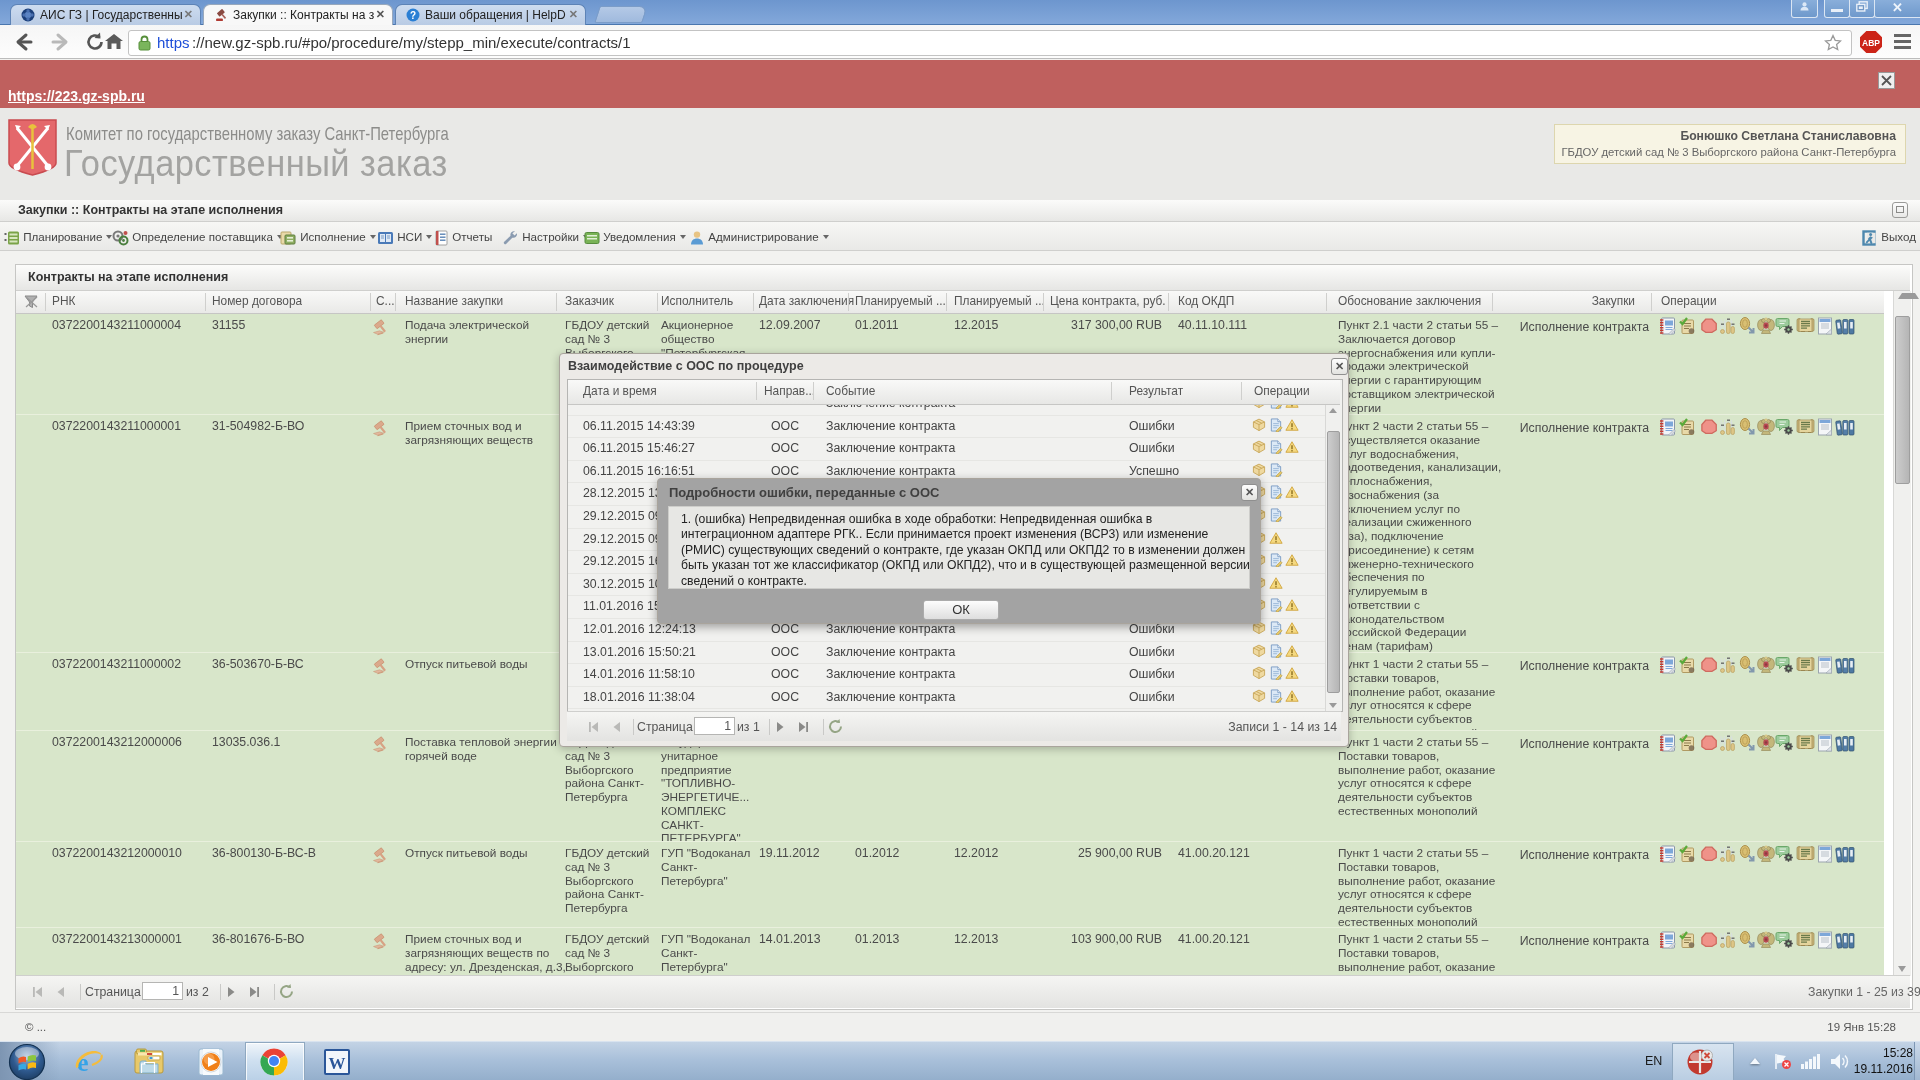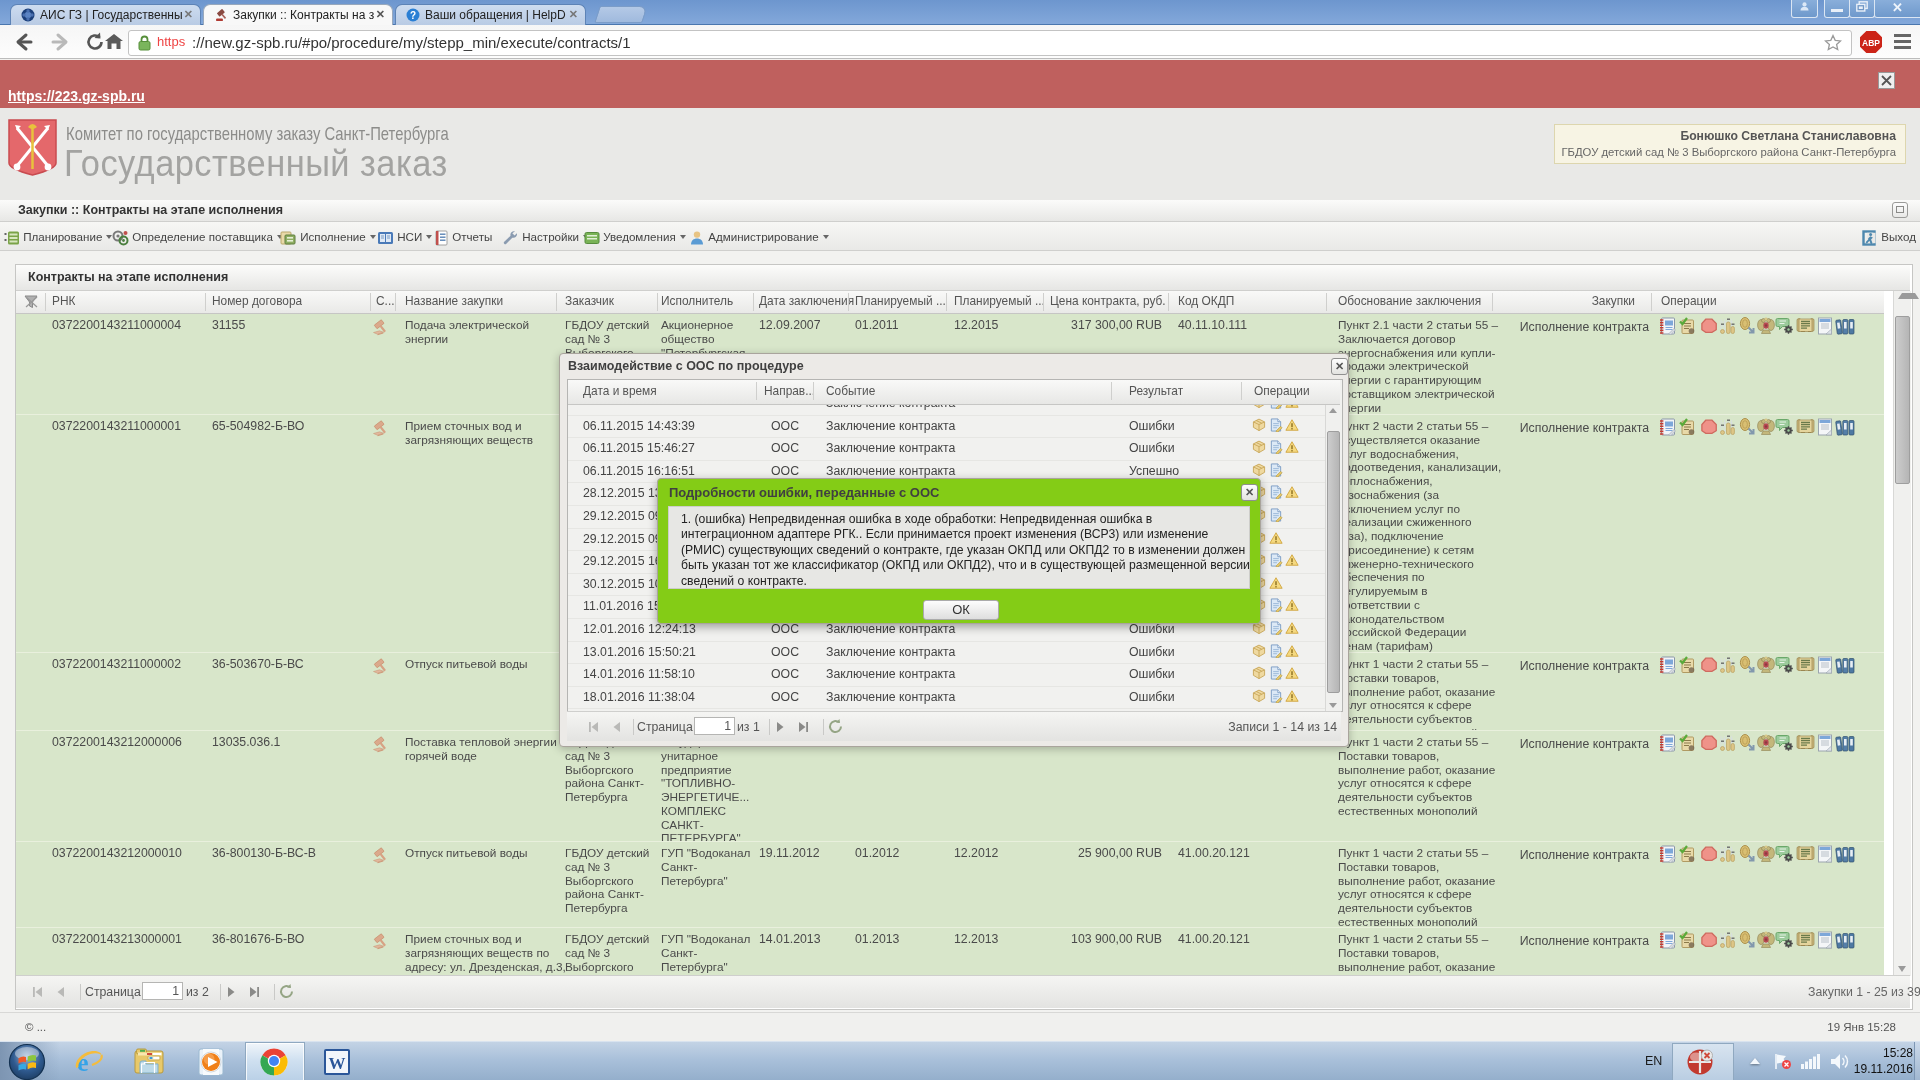--- a/index.html
+++ b/index.html
@@ -115,21 +115,21 @@
         <path d="M16 1.5 L16.5 7.5 L10.5 7 Z" fill="#555"></path>
       </svg>
   <svg class="abs" style="left:103px;top:6px" width="22" height="22" viewBox="0 0 22 22">
         <path d="M11 3 L20 10 H17.5 V18 H13.5 V12.5 H8.5 V18 H4.5 V10 H2 Z" fill="#5a5a5a"></path>
       </svg>
   <div class="abs" id="omni">
     <svg class="abs" style="left:9px;top:4px" width="13" height="16" viewBox="0 0 13 16">
           <rect x="1" y="6.5" width="11" height="8.5" rx="1.5" fill="#7ab55c" stroke="#568f3a"></rect>
           <path d="M3.5 6.5 V4.5 a3 3 0 0 1 6 0 V6.5" fill="none" stroke="#568f3a" stroke-width="1.8"></path>
         </svg>
-    <span class="abs" style="left:28px;top:3px;font-size:13px;color:#ef4444">https</span>
+    <span class="abs" style="left:28px;top:3px;font-size:15px;color:#1d4ed8">https</span>
         <span class="abs" style="left:63px;top:3px;font-size:15px;color:#333">://new.gz-spb.ru/#po/procedure/my/stepp_min/execute/contracts/1</span>
     <svg class="abs" style="left:1695px;top:3px" width="18" height="18" viewBox="0 0 18 18">
           <path d="M9 1.5 L11.2 6.3 L16.5 6.9 L12.6 10.4 L13.7 15.6 L9 13 L4.3 15.6 L5.4 10.4 L1.5 6.9 L6.8 6.3 Z" fill="none" stroke="#9a9a9a" stroke-width="1.3"></path>
         </svg>
   </div>
   <svg class="abs" style="left:1859px;top:5px" width="24" height="24" viewBox="0 0 24 24">
         <path d="M7.3 1 h9.4 L23 7.3 v9.4 L16.7 23 H7.3 L1 16.7 V7.3 Z" fill="#cc2418"></path>
         <text x="12" y="16" font-size="8.5" font-weight="bold" fill="#fff" text-anchor="middle" font-family="Liberation Sans">ABP</text>
       </svg>
   <div class="abs" style="left:1894px;top:9px;width:17px;height:3px;background:#666"></div>
@@ -381,21 +381,21 @@
                 </g>
                 <rect x="6.8" y="2.5" width="5" height="14.5" rx="1" fill="#557fa8" stroke="#31506e" stroke-width="0.7"></rect>
                 <rect x="8" y="5" width="2.6" height="6.5" fill="#e8eef4"></rect>
                 <rect x="13" y="2.5" width="5" height="14.5" rx="1" fill="#4e79a2" stroke="#31506e" stroke-width="0.7"></rect>
                 <rect x="14.2" y="5" width="2.6" height="6.5" fill="#e8eef4"></rect>
               </g>
             </svg></span>
     </div>
     <div class="abs grow" style="top:101px;height:237px">
       <span class="gc" style="left:36px">0372200143211000001</span>
-      <span class="gc" style="left:196px">65-504982-Б-ВО</span>
+      <span class="gc" style="left:196px">31-504982-Б-ВО</span>
       <span class="gc gavel" style="left:356px"><svg width="18" height="18" viewBox="0 0 18 18">
               <g transform="rotate(-38 7 5)">
                 <rect x="2.5" y="3" width="9" height="4.6" rx="0.6" fill="#dba98c"></rect>
                 <rect x="2.5" y="3" width="9" height="4.6" rx="0.6" fill="#dba98c" stroke="#c08a66" stroke-width="0.5"></rect>
                 <rect x="5.9" y="7.4" width="2.2" height="7.5" fill="#d7a284"></rect>
               </g>
               <path d="M1.5 13.5 L7.5 11.8 L11.5 13.2 L5.5 15.2 Z" fill="#e2b79c" stroke="#c49272" stroke-width="0.5"></path>
               <path d="M5.5 15.2 L11.5 13.2 L11.3 14.4 L5.6 16.3 Z" fill="#cf9a7a"></path>
             </svg></span>
       <span class="gc gt" style="left:389px">Прием сточных вод и
@@ -1278,21 +1278,21 @@
             <path d="M4 3 L10.5 8 L4 13z" fill="#8a8a88"></path>
           </svg></span>
     <span class="abs psep" style="left:250px;top:7px"></span>
     <span class="abs pgr" style="left:260px;top:6px"><svg width="17" height="17" viewBox="0 0 17 17">
             <path d="M14 8.5 a5.5 5.5 0 1 1-2-4.2" fill="none" stroke="#95a585" stroke-width="2"></path>
             <path d="M12.5 1 l0.5 4 -4-0.5z" fill="#95a585"></path>
           </svg></span>
     <span class="abs" style="right:4px;top:8px">Записи 1 - 14 из 14</span>
   </div>
 </div>
-<div class="abs mwin" id="modal2" style="left:657px;top:478px;width:602px;height:144px;background:#84cc16;box-shadow:0 3px 10px rgba(0,0,0,.35)">
+<div class="abs mwin" id="modal2" style="left:657px;top:478px;width:602px;height:144px;background:#a3a3a3;box-shadow:0 3px 10px rgba(0,0,0,.35)">
   <span class="mtitle" style="left:11px;top:6px;font-size:13px">Подробности ошибки, переданные с ООС</span>
   <span class="mclose" style="left:583px;top:5px">✕</span>
   <div class="abs" style="left:10px;top:27px;width:580px;height:81px;background:#e7e7e4;border:1px solid #cdcdca;font-size:12.2px;color:#222;line-height:15.4px">
     <div class="abs" style="left:12px;top:5px;white-space:nowrap">1. (ошибка) Непредвиденная ошибка в ходе обработки: Непредвиденная ошибка в<br>интеграционном адаптере РГК.. Если принимается проект изменения (ВСР3) или изменение<br>(РМИС) существующих сведений о контракте, где указан ОКПД или ОКПД2 то в изменении должен<br>быть указан тот же классификатор (ОКПД или ОКПД2), что и в существующей размещенной версии<br>сведений о контракте.</div>
   </div>
   <div class="abs" style="left:265px;top:121px;width:74px;height:18px;background:linear-gradient(#fdfdfd,#dedede);border:1px solid #ababab;border-radius:3px;text-align:center;font-size:13px;color:#333;line-height:18px">ОК</div>
 </div>
 
 <div class="abs" id="statusbar">
       <span class="abs" style="left:25px;top:8px">© ...</span>

